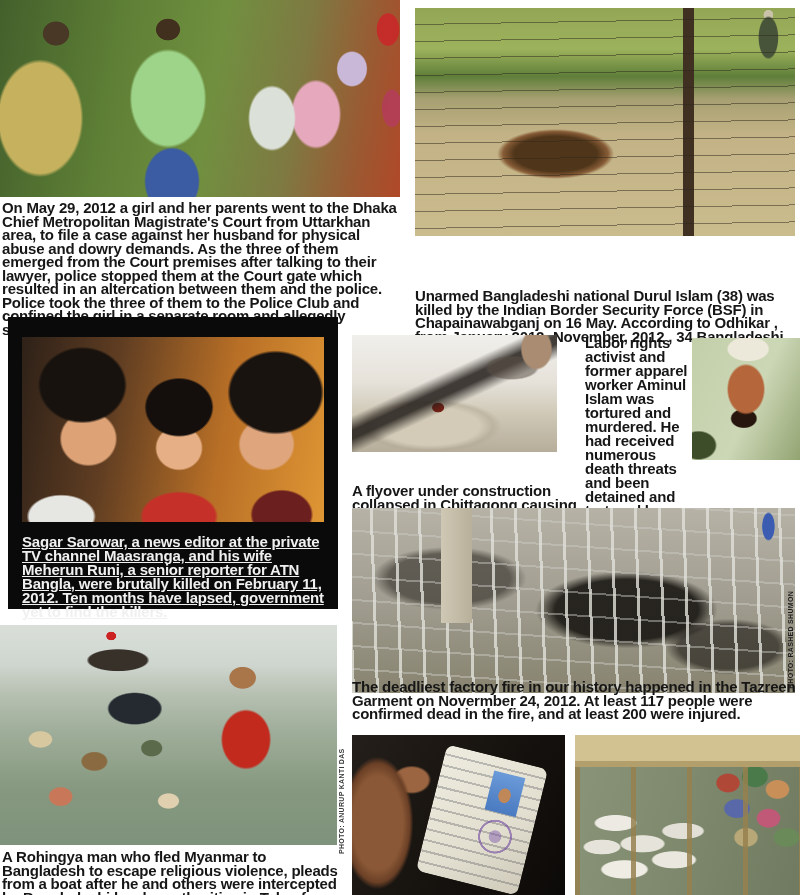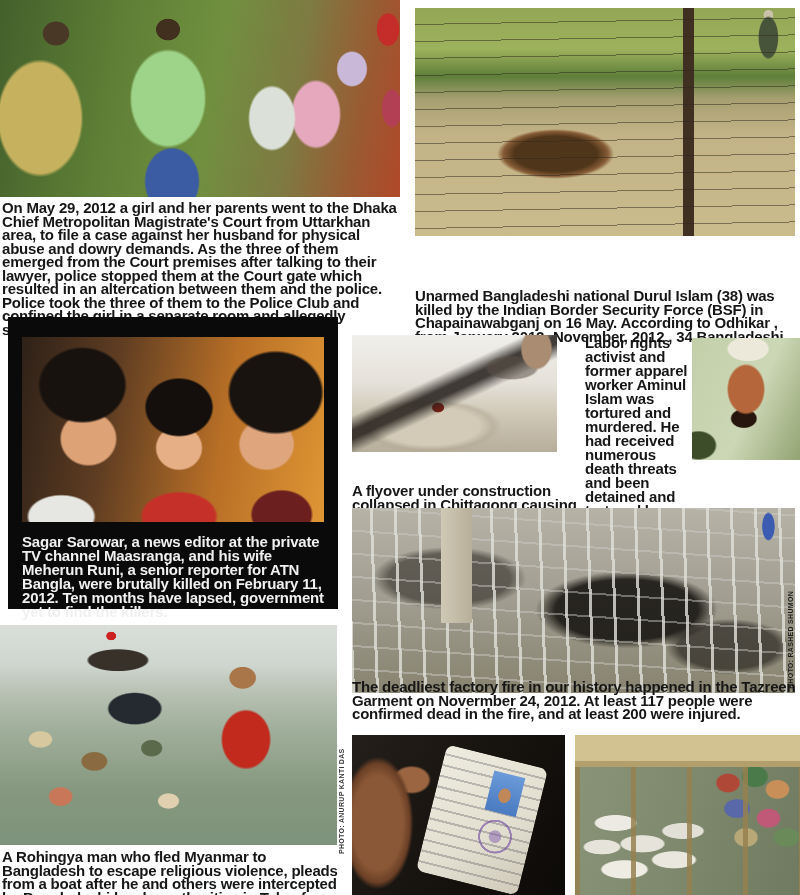--- a/index.html
+++ b/index.html
@@ -1,21 +1,21 @@
 <!DOCTYPE html>
 <html><head>
 <meta charset="utf-8">
 <style>
   html,body{margin:0;padding:0;background:#fff;}
   #page{position:relative;width:800px;height:895px;background:#fff;overflow:hidden;
         font-family:"Liberation Sans",sans-serif;}
   .photo{position:absolute;overflow:hidden;}
   .cap{position:absolute;font-weight:700;font-size:15px;line-height:13.5px;
        color:#161616;letter-spacing:-0.2px;}
-  .cap-inv{color:#f0f0f0;}
+  .cap-inv{color:#f0f0f0;text-decoration:underline;}
   .credit{position:absolute;writing-mode:vertical-rl;transform:rotate(180deg);
           font-weight:700;font-size:7px;letter-spacing:0.3px;color:#3a3a3a;
           white-space:nowrap;}
   .panel{position:absolute;background:#0a0a0a;}
 
   
   #ph-police{left:0;top:0;width:400px;height:197px;background:
     radial-gradient(18px 26px at 97% 15%, rgba(200,40,40,.9) 0 60%, transparent 65%),
     radial-gradient(16px 30px at 98% 55%, rgba(180,60,90,.85) 0 60%, transparent 65%),
     radial-gradient(70px 95px at 10% 60%, #c6b25e 0 58%, transparent 62%),

